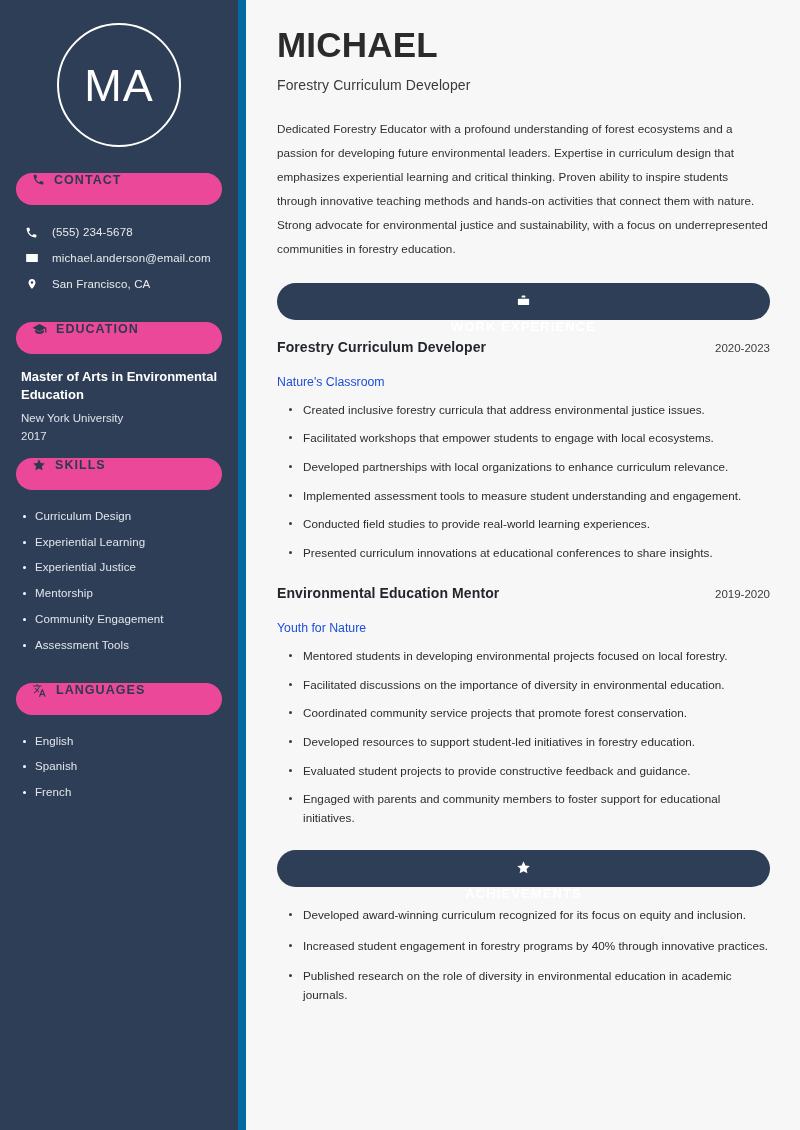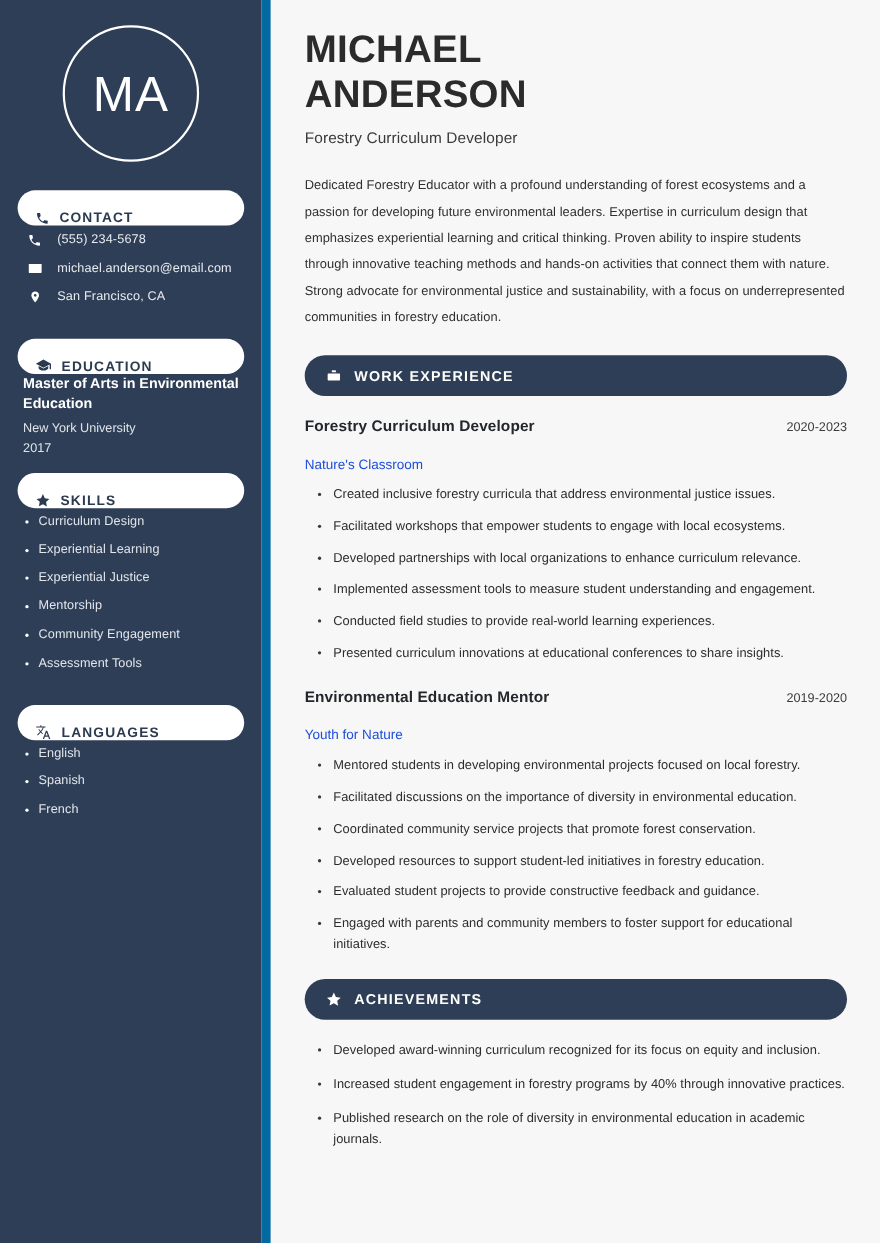--- a/index.html
+++ b/index.html
@@ -47,28 +47,29 @@
   .avatar-initials {
     font-size: 45px;
     font-weight: 400;
     letter-spacing: 1px;
     color: #ffffff;
     line-height: 1;
   }
 
   
   .pill {
-    background: #ffffff;
+    background: #ec4899;
     color: #2b3a4f;
     border-radius: 999px;
     height: 32px;
     display: flex;
-    align-items: flex-end;
+    align-items: flex-start;
     padding: 0 16px;
     gap: 9px;
+    margin-bottom: 14px;
   }
   .pill .pill-label {
     font-size: 12.5px;
     font-weight: bold;
     letter-spacing: 1.05px;
   }
   .pill .ic svg { display: block; }
 
   .contact-list { margin-bottom: 25px; }
   .contact-row {
@@ -159,20 +160,21 @@
   .bar {
     background: #2e3e56;
     color: #ffffff;
     border-radius: 999px;
     height: 37px;
     display: flex;
     align-items: center;
     gap: 11px;
     padding: 10px 19px;
     margin-bottom: 19px;
+    flex-direction: column;
   }
   .bar .bar-label {
     font-size: 13px;
     font-weight: bold;
     letter-spacing: 1.1px;
   }
   .bar .ic svg { display: block; }
 
   .job { margin-bottom: 22px; }
   .job-head {
@@ -322,21 +324,20 @@
       <li>Spanish</li>
       <li>French</li>
     </ul>
 
   </aside>
 
   <main id="main">
 
     <h1 class="name">
       <span>MICHAEL</span><br>
-      <span>ANDERSON</span>
     </h1>
 
     <div class="role">Forestry Curriculum Developer</div>
 
     <p class="summary">Dedicated Forestry Educator with a profound understanding of forest ecosystems and a passion for developing future environmental leaders. Expertise in curriculum design that emphasizes experiential learning and critical thinking. Proven ability to inspire students through innovative teaching methods and hands-on activities that connect them with nature. Strong advocate for environmental justice and sustainability, with a focus on underrepresented communities in forestry education.</p>
 
     <section>
       <div class="bar">
         <span class="ic">
           <svg width="15" height="15" viewBox="0 0 24 24" fill="#ffffff">

